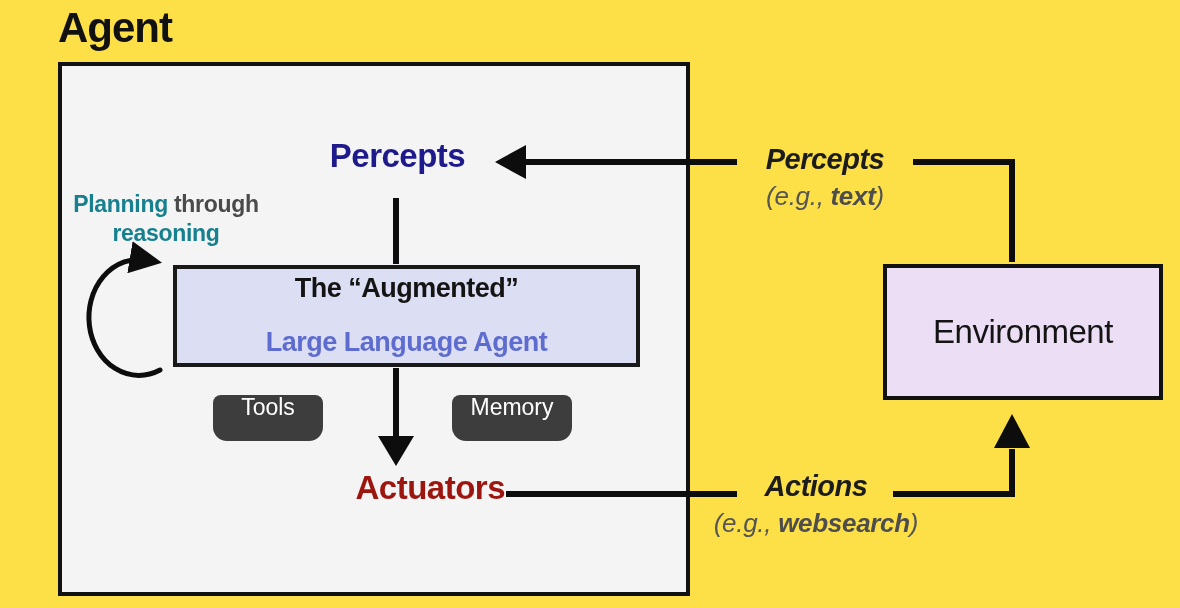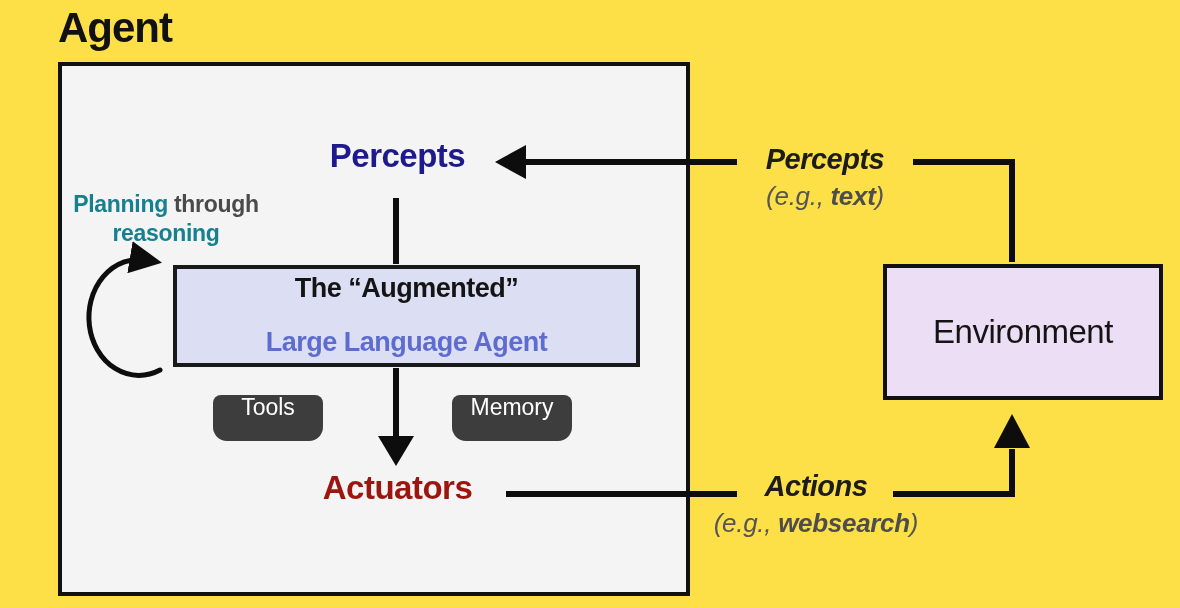--- a/index.html
+++ b/index.html
@@ -79,21 +79,21 @@
     padding-bottom: 20px;
     box-sizing: border-box;
     z-index: 2;
     margin-top: 32px;
   }
   #tools-tab   { left: 213px; width: 110px; }
   #memory-tab  { left: 452px; width: 120px; }
 
   #actuators-label {
     left: 290px; top: 469px; width: 215px;
-    text-align: center;
+    text-align: right;
     font-size: 33px; font-weight: 700;
     color: #9d150f;
     letter-spacing: -0.5px;
   }
 
   #environment-box {
     left: 883px; top: 264px;
     width: 280px; height: 136px;
     background: #ecdef4;
     border: 4px solid #111111;

